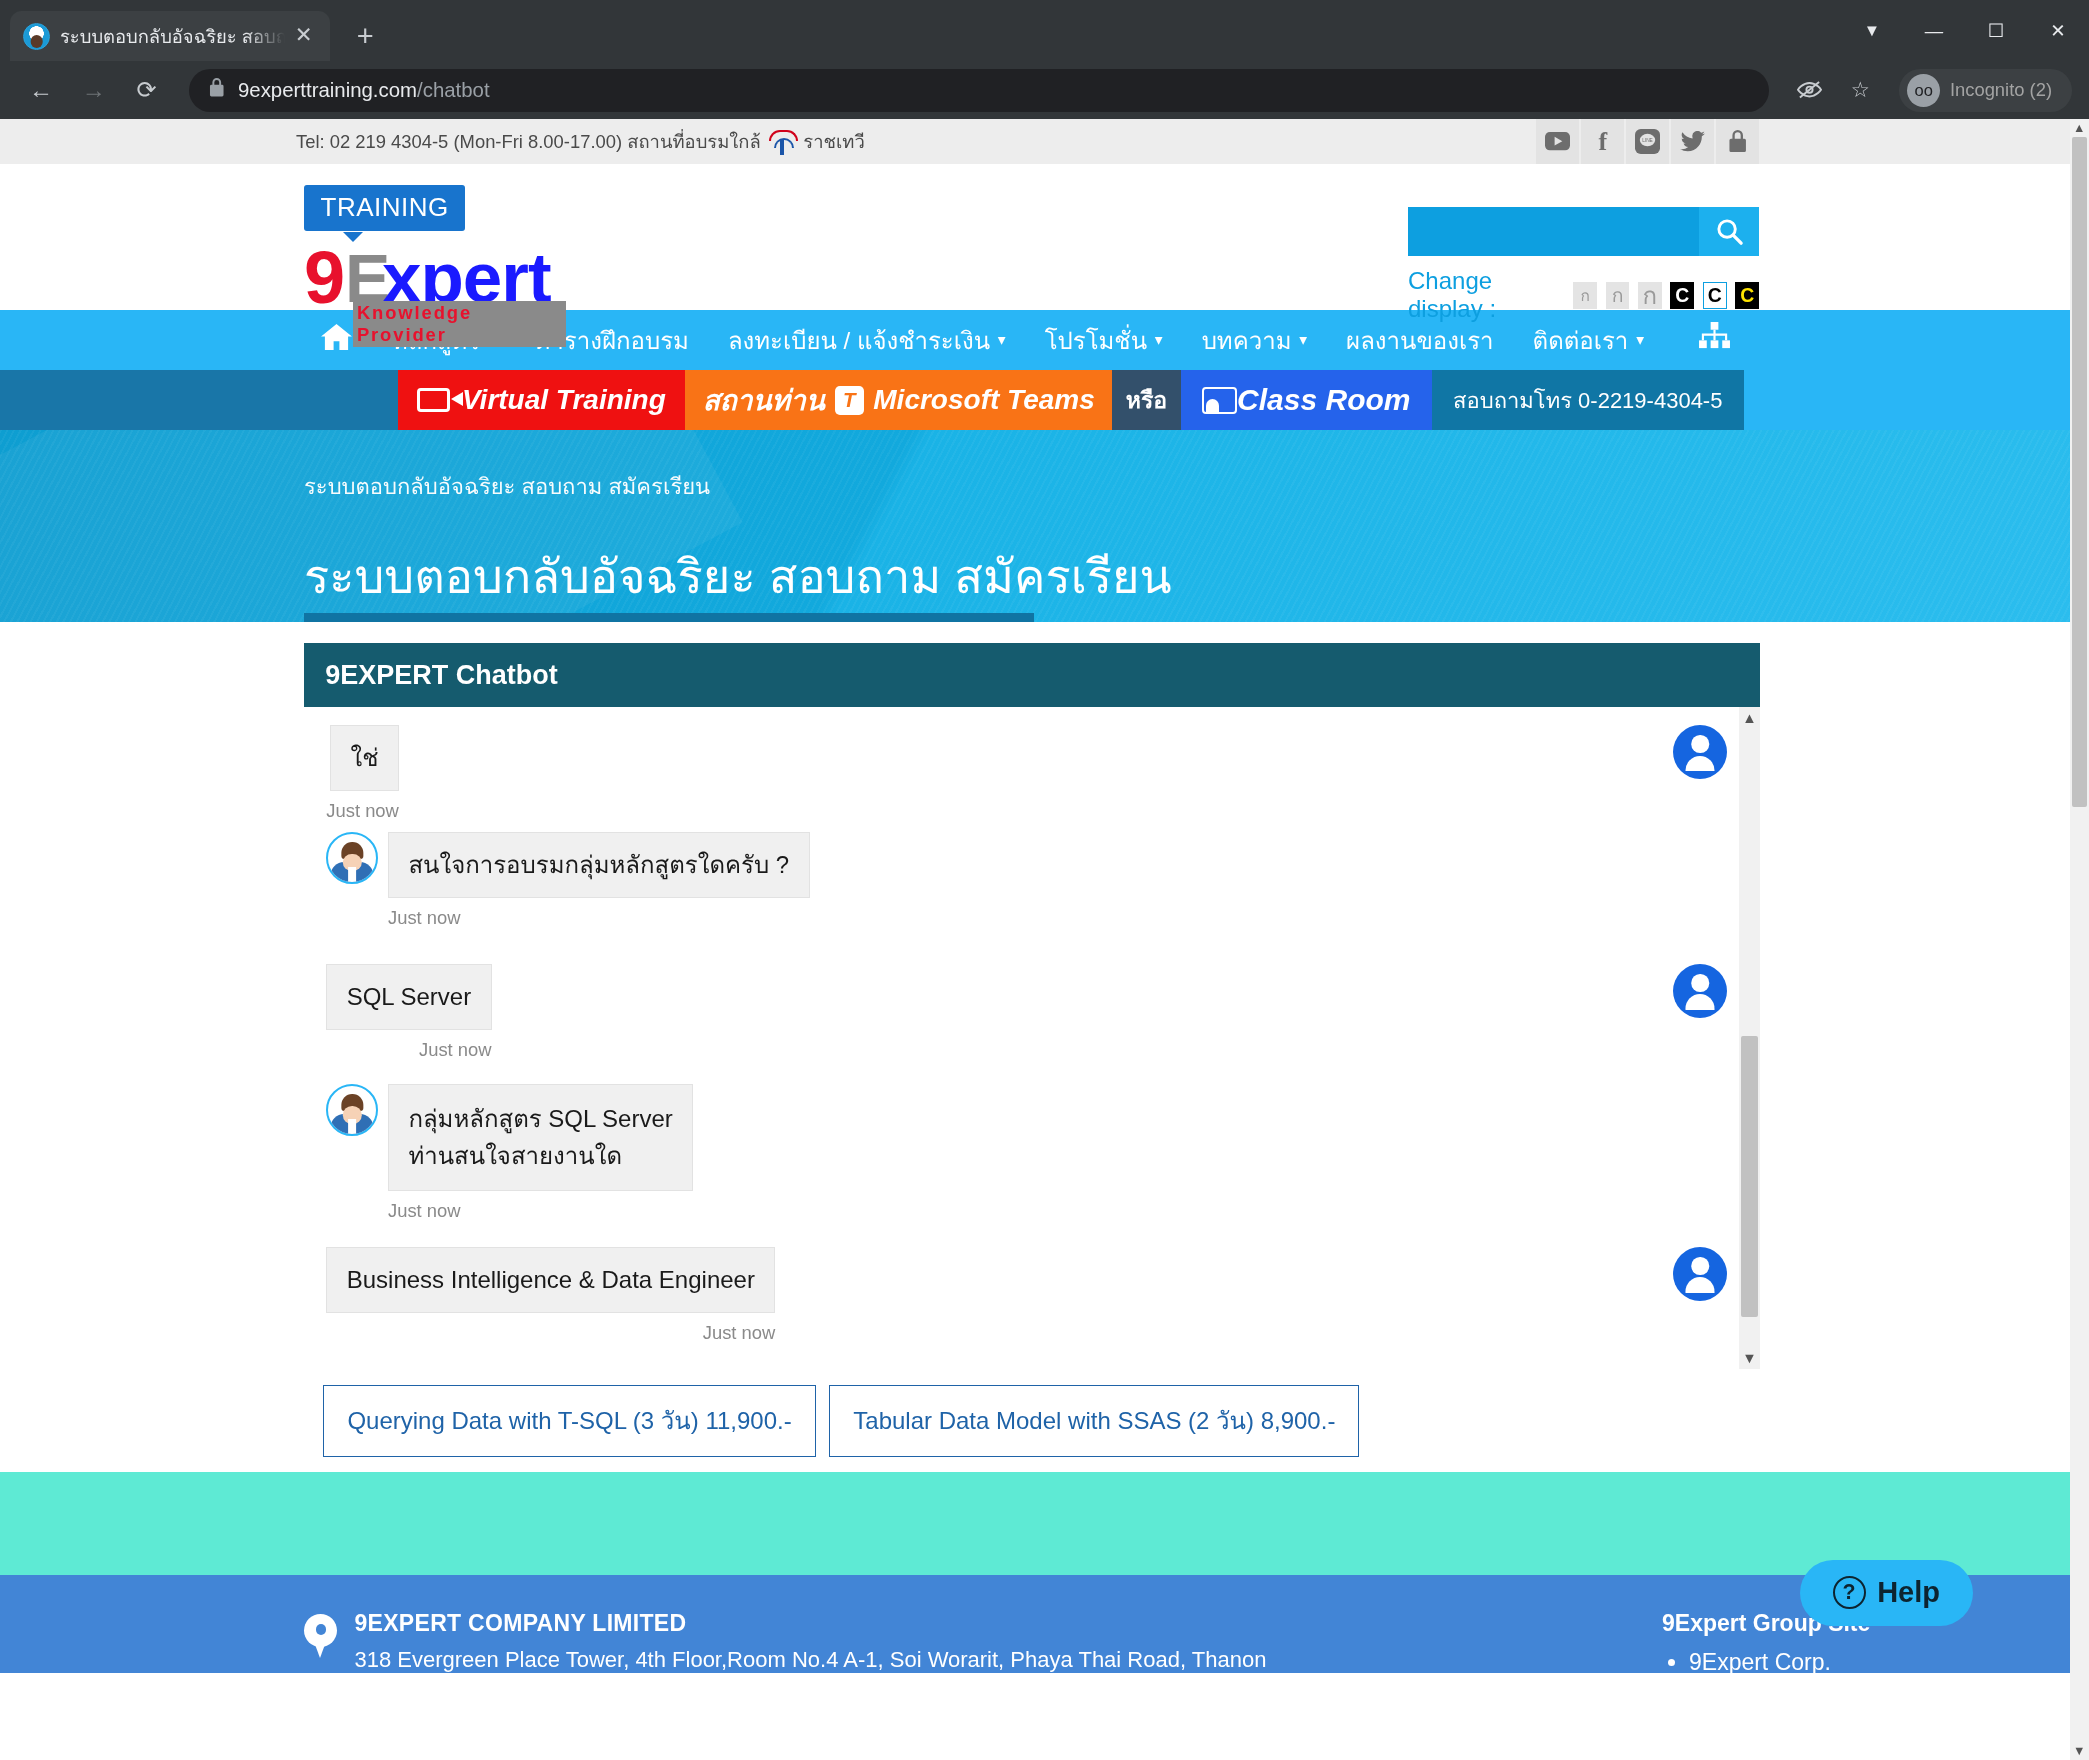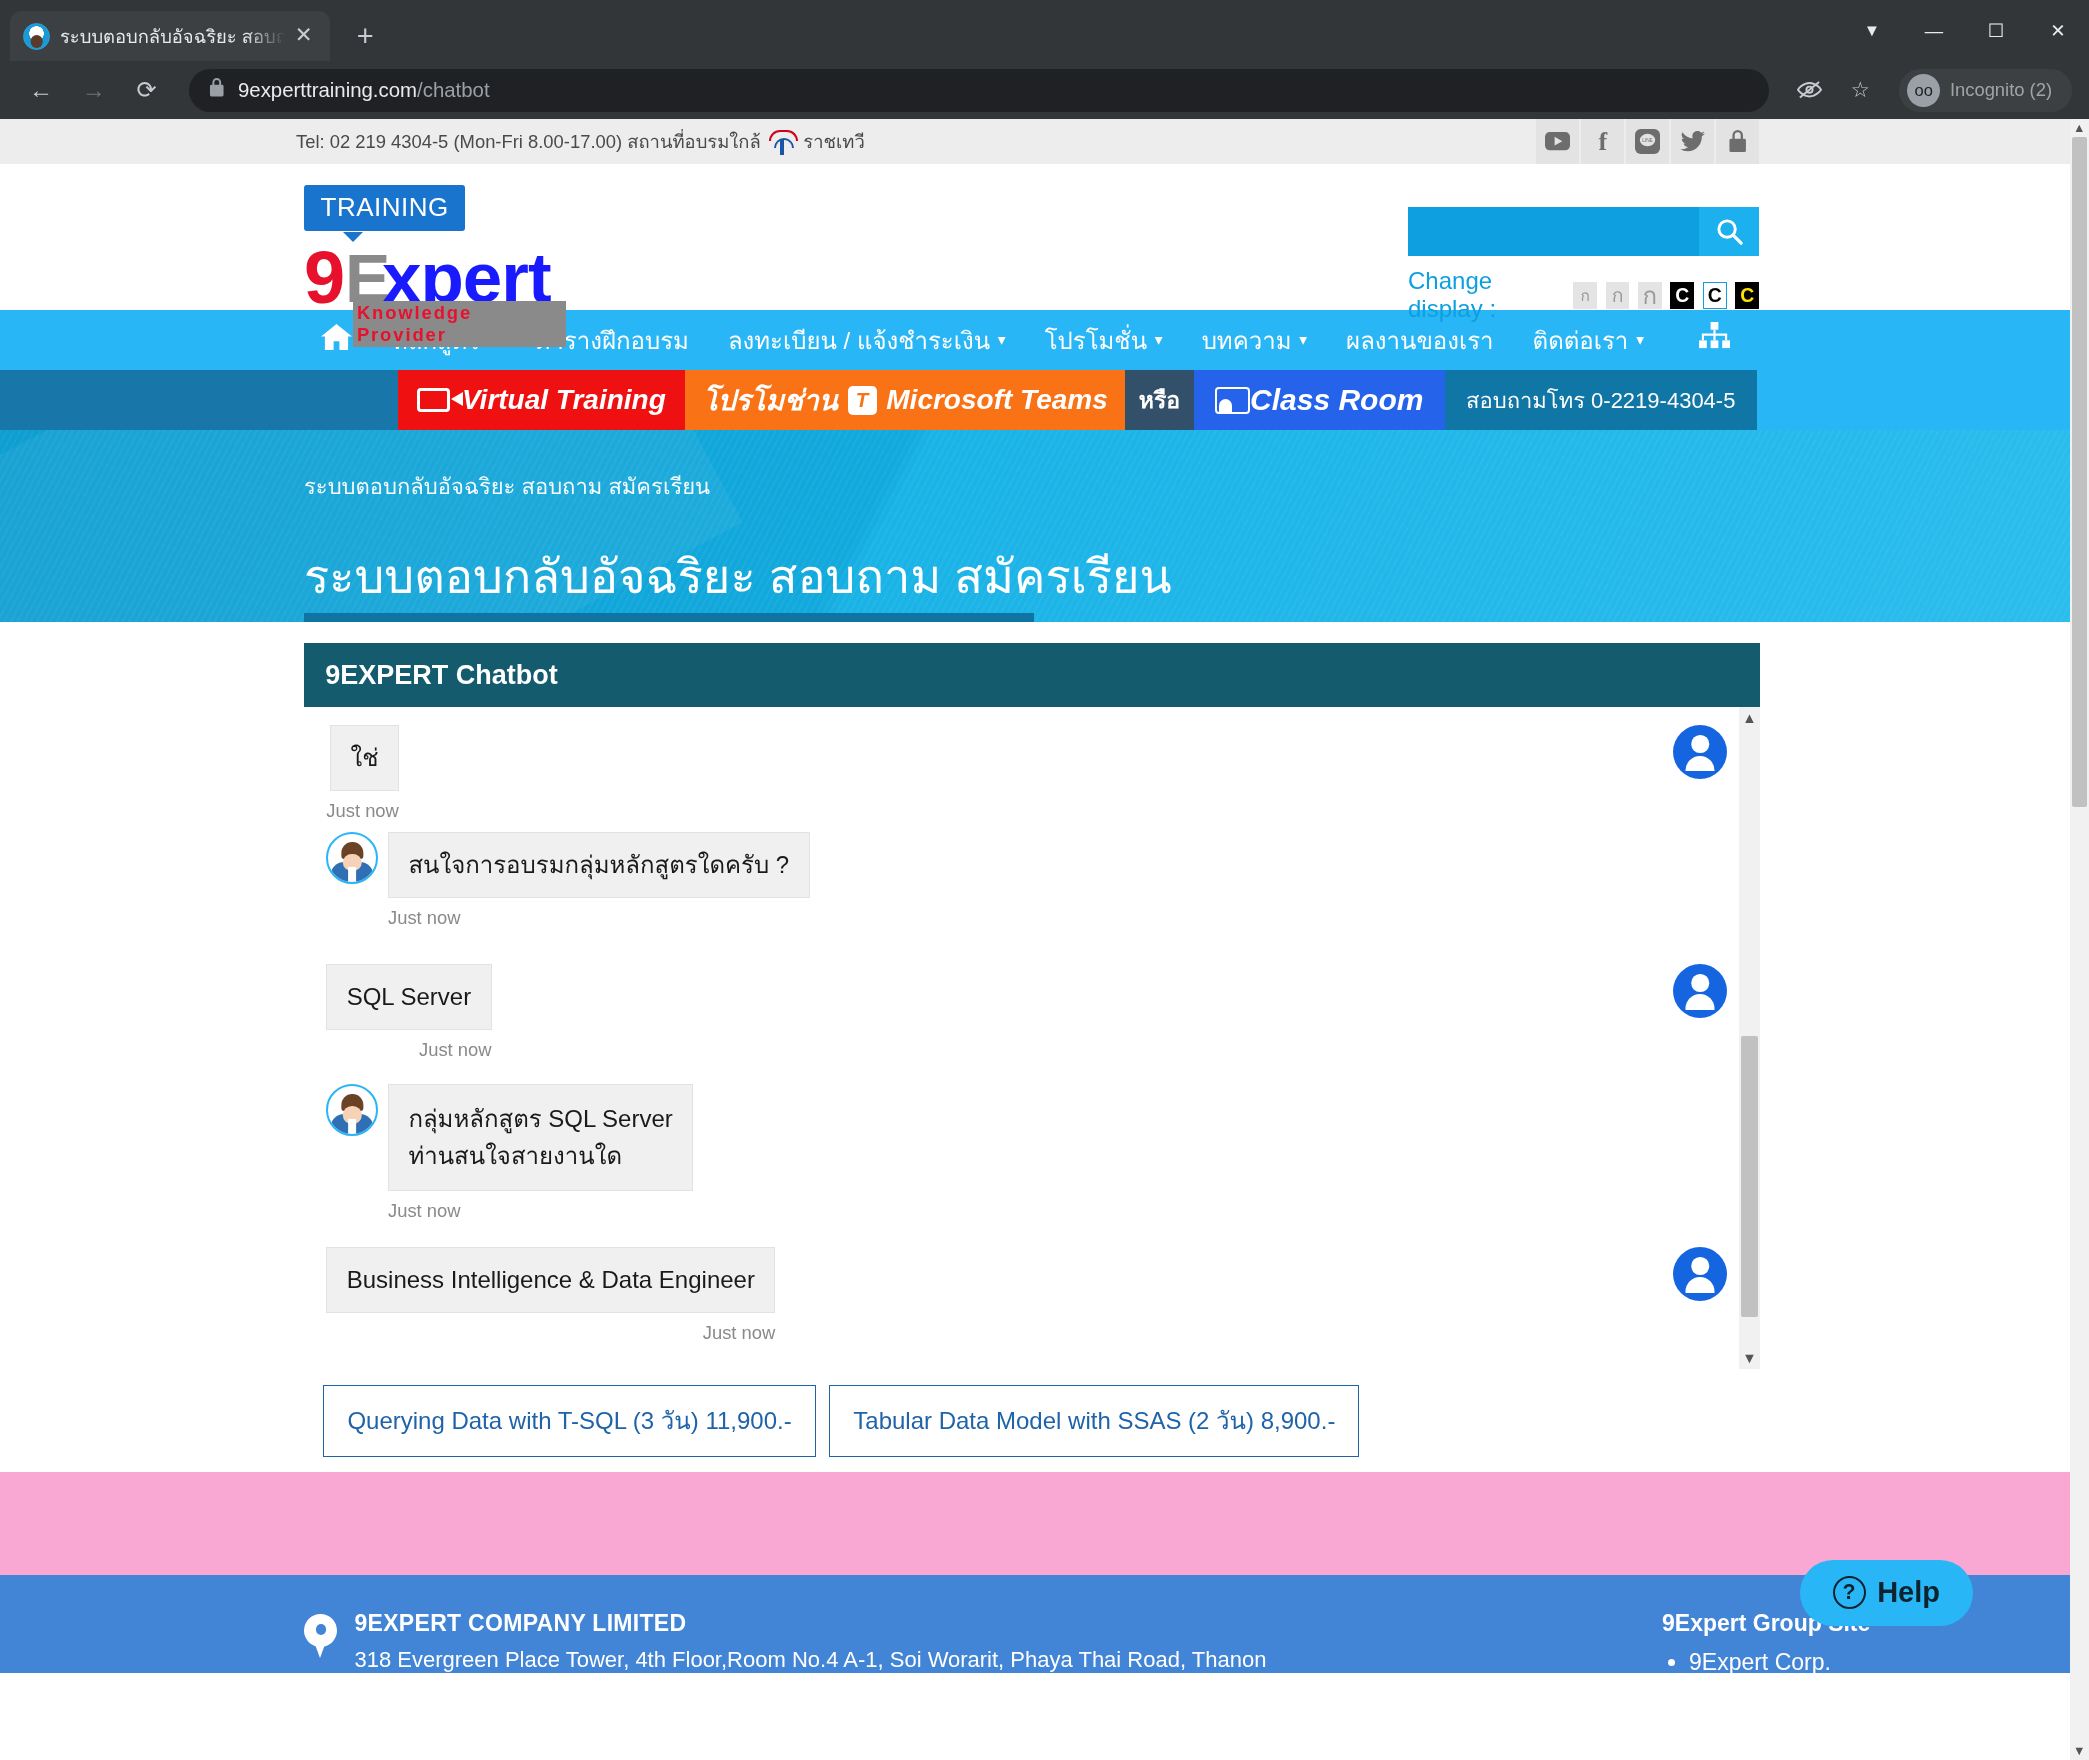--- a/index.html
+++ b/index.html
@@ -66,21 +66,21 @@
   }
   .incog-av {
     width:33px;height:33px;border-radius:50%;background:#9aa0a6; display:flex;
     align-items:center;justify-content:center;font-size:16.5px;color:#202124;
   }
   .incognito-pill span.lbl { color:#a3a3a3; font-size:18.4px; white-space:nowrap; }
 
   
   .viewport {
     position:absolute; left:0; top:119px; width:2089px; height:1554px;
-    overflow:hidden; background:#f9a8d4;
+    overflow:hidden; background:#5eead4;
   }
   .page { position:relative; width:2070px; }
 
   
   .topbar {
     height:45px; background:#ededed; display:flex; align-items:center;
     font-size:18.4px; color:#4a4a4a; position:relative;
   }
   .topbar .tb-text { margin-left:296px; display:flex; align-items:center; gap:6.8px; white-space:nowrap;}
   .bts-logo { width:29px; height:27px; position:relative; display:inline-block; }
@@ -443,21 +443,21 @@
         </div>
       </div>
 
       <div class="promobar">
         <div class="pb-spacer"></div>
         <div class="pb-red">
           <span class="cam-icon"></span>
           <span>Virtual Training</span>
         </div>
         <div class="pb-orange">
-          <span>โปรโมช่าน</span>
+          <span>สถานท่าน</span>
           <span class="teams-icon">T</span>
           <span>Microsoft Teams</span>
         </div>
         <div class="pb-rue">หรือ</div>
         <div class="pb-blue">
           <span class="room-icon"></span>
           <span>Class Room</span>
         </div>
         <div class="pb-tail">สอบถามโทร 0-2219-4304-5</div>
         <div class="pb-rest"></div>

